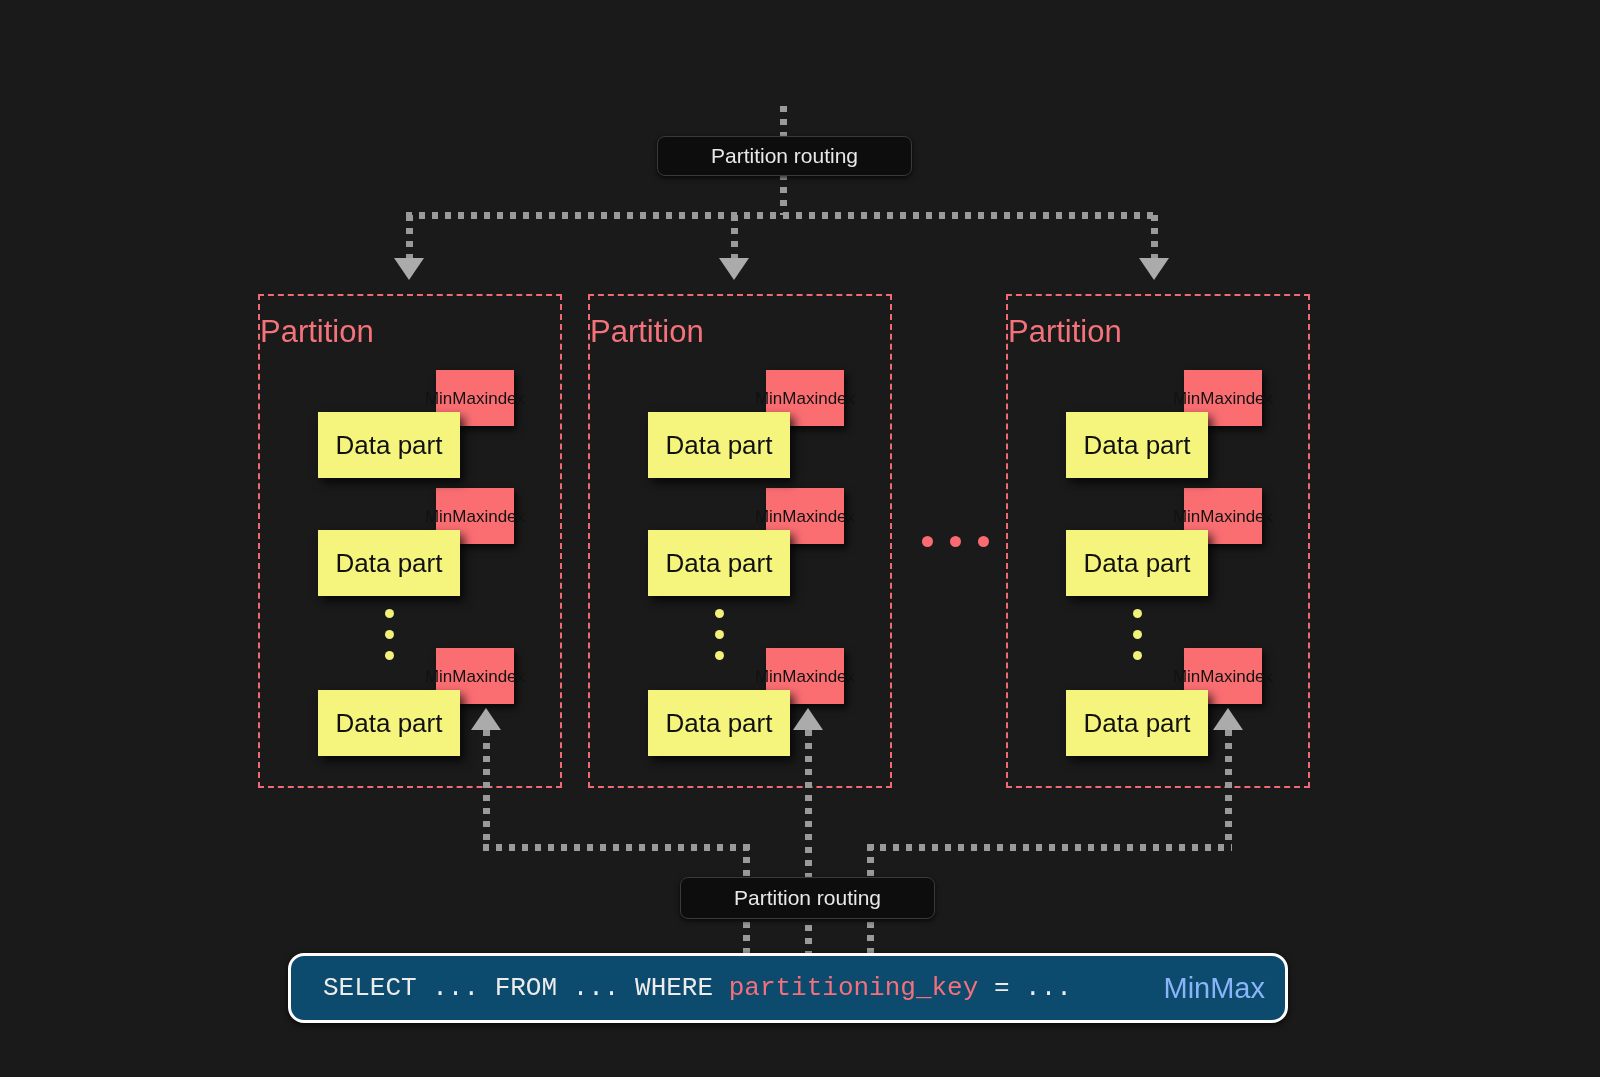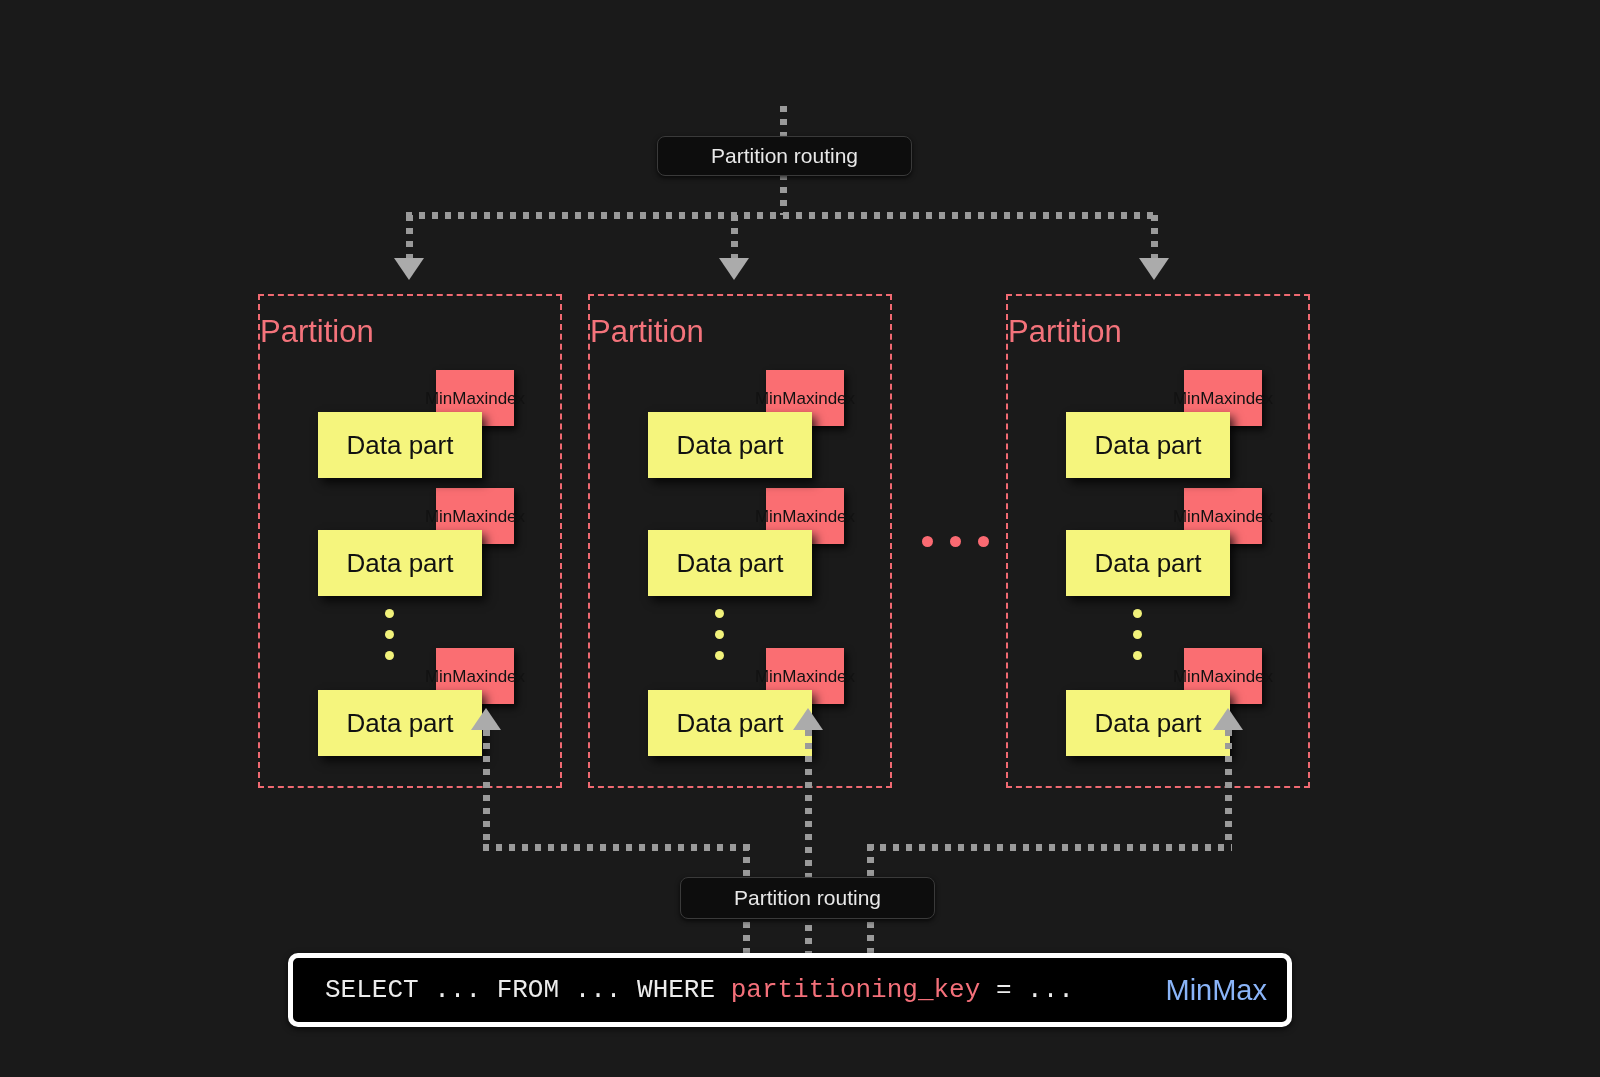--- a/index.html
+++ b/index.html
@@ -133,21 +133,21 @@
     flex-direction: row;
     align-items: center;
     justify-content: center;
     text-align: center;
     box-shadow: 3px 4px 7px rgba(0,0,0,.75);
     z-index: 2;
   }
   .datapart {
     position: absolute;
     left: 0; top: 42px;
-    width: 164px; height: 66px;
+    width: 142px; height: 66px;
     background: #f5f57d;
     color: #111111;
     font-size: 26px;
     display: flex;
     align-items: center;
     justify-content: center;
     box-shadow: 4px 5px 9px rgba(0,0,0,.75);
     z-index: 3;
   }
 
@@ -177,23 +177,23 @@
   .h-dot {
     width: 11px; height: 11px;
     border-radius: 50%;
     background: #fa6a72;
   }
 
   
   .query-bar {
     left: 288px; top: 953px;
     width: 994px; height: 64px;
-    background: #000000;
-    border: 5px solid #ffffff;
-    border-radius: 10px;
+    background: #0c4a6e;
+    border: 3px solid #ffffff;
+    border-radius: 16px;
     box-shadow: 0 2px 6px rgba(0,0,0,.7);
     z-index: 6;
     display: flex;
     align-items: center;
   }
   .query-text {
     position: absolute;
     left: 32px; top: 50%;
     transform: translateY(-50%);
     font-family: "Liberation Mono", "DejaVu Sans Mono", monospace;

